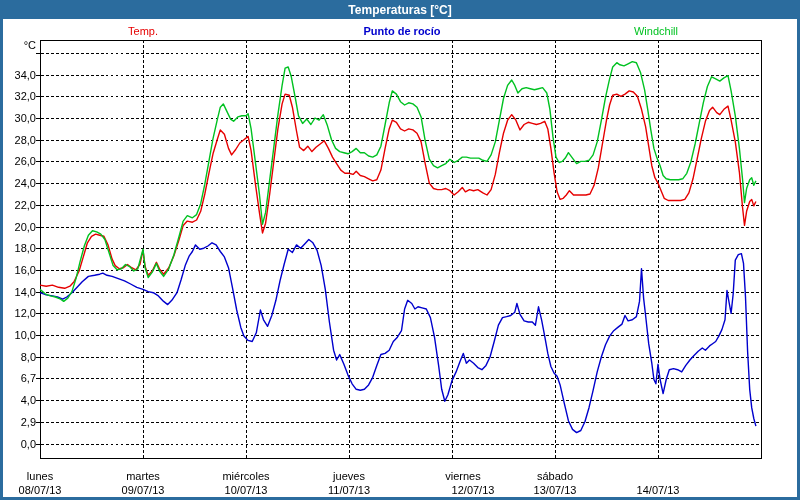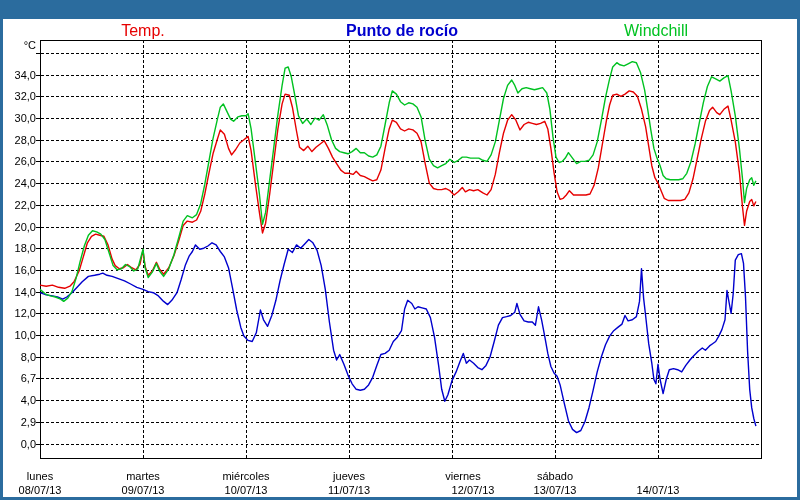--- a/index.html
+++ b/index.html
@@ -19,31 +19,34 @@
     background:#ffffff;
   }
   #chart-svg{position:absolute;left:0;top:0;}
   .lbl{
     position:absolute;font-size:11px;color:#000;white-space:nowrap;
     line-height:1;
   }
   .lbl.center{transform:translate(-50%,-50%);}
   .lbl.right{transform:translate(-100%,-50%);}
   .legend-item{
-    position:absolute;top:31px;font-size:16px;white-space:nowrap;
+    position:absolute;top:31px;font-size:11px;white-space:nowrap;
     transform:translate(-50%,-50%);line-height:1;
   }
   .legend-0{left:143px;}
   .legend-1{left:402px;font-weight:bold;}
   .legend-2{left:656px;}
 </style>
 </head>
 <body>
 
 <div class="window">
+  <div class="titlebar">
+    <span>Temperaturas [°C]</span>
+  </div>
   <div class="content"></div>
 
   <span class="legend-item legend-0" style="color: rgb(230, 0, 0);">Temp.</span>
   <span class="legend-item legend-1" style="color: rgb(0, 0, 205);">Punto de rocío</span>
   <span class="legend-item legend-2" style="color: rgb(0, 194, 33);">Windchill</span>
 
   <span class="lbl right" style="left:36px;top:45px;">°C</span>
 
   <svg id="chart-svg" width="800" height="500">
       <line x1="41" y1="444.5" x2="760" y2="444.5" stroke="#000" stroke-width="1" shape-rendering="crispEdges" stroke-dasharray="2.5 2.5"></line>

